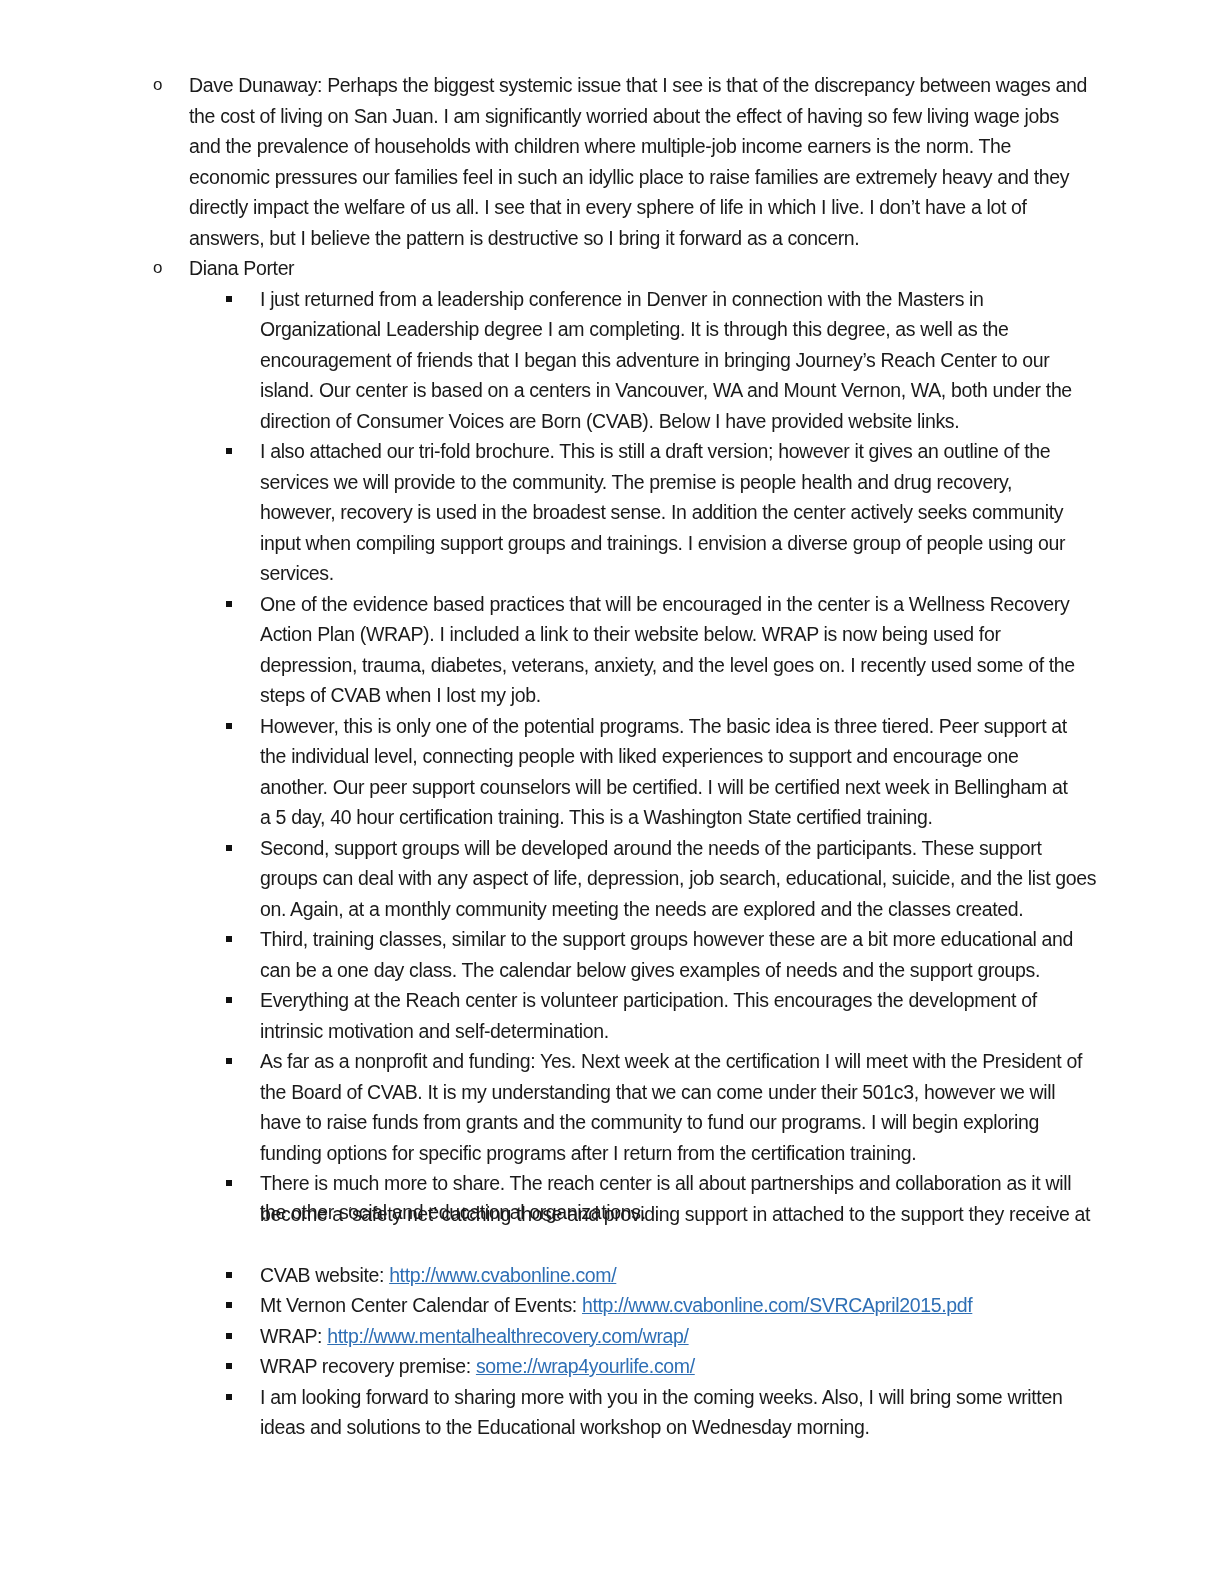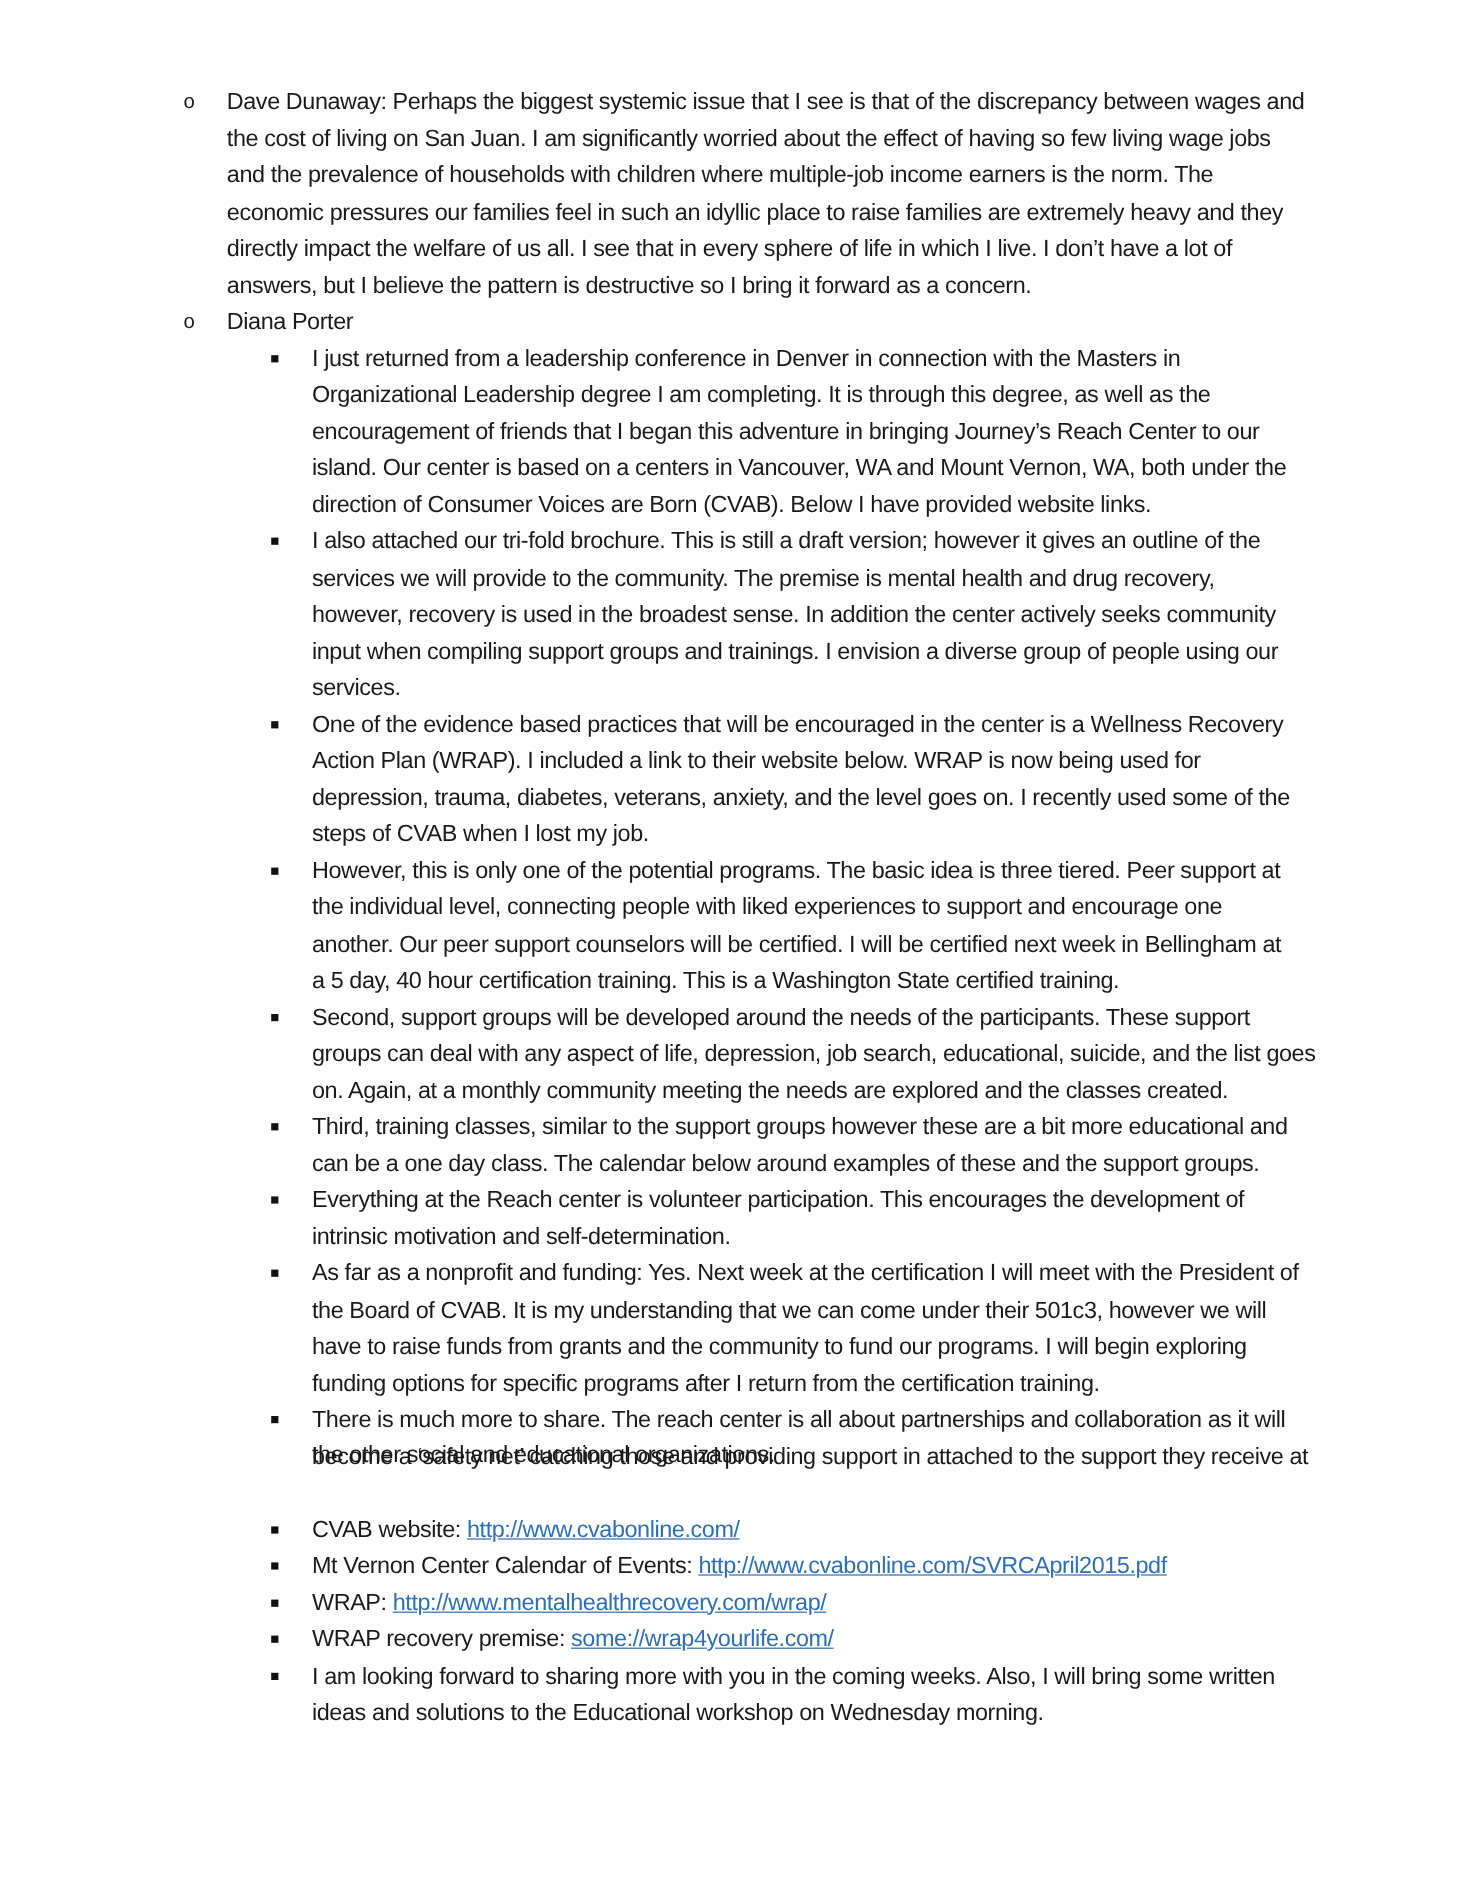--- a/index.html
+++ b/index.html
@@ -31,21 +31,21 @@
 
   <span class="bul-sq" style="top:213.5px"></span>
   <div class="line l2" style="top:213.5px">I just returned from a leadership conference in Denver in connection with the Masters in</div>
   <div class="line l2" style="top:244px">Organizational Leadership degree I am completing.  It is through this degree, as well as the</div>
   <div class="line l2" style="top:274.5px">encouragement of friends that I began this adventure in bringing Journey’s Reach Center to our</div>
   <div class="line l2" style="top:305px">island.  Our center is based on a centers in Vancouver, WA and Mount Vernon, WA, both under the</div>
   <div class="line l2" style="top:335.5px">direction of Consumer Voices are Born (CVAB). Below I have provided website links.</div>
 
   <span class="bul-sq" style="top:366px"></span>
   <div class="line l2" style="top:366px">I also attached our tri-fold brochure.  This is still a draft version; however it gives an outline of the</div>
-  <div class="line l2" style="top:396.5px">services we will provide to the community.  The premise is mental health and drug recovery,</div>
+  <div class="line l2" style="top:396.5px">services we will provide to the community.  The premise is people health and drug recovery,</div>
   <div class="line l2" style="top:427px">however, recovery is used in the broadest sense.  In addition the center actively seeks community</div>
   <div class="line l2" style="top:457.5px">input when compiling support groups and trainings.  I envision a diverse group of people using our</div>
   <div class="line l2" style="top:488px">services.</div>
 
   <span class="bul-sq" style="top:518.5px"></span>
   <div class="line l2" style="top:518.5px">One of the evidence based practices that will be encouraged in the center is a Wellness Recovery</div>
   <div class="line l2" style="top:549px">Action Plan (WRAP).  I included a link to their website below.  WRAP is now being used for</div>
   <div class="line l2" style="top:579.5px">depression, trauma, diabetes, veterans, anxiety, and the level goes on.  I recently used some of the</div>
   <div class="line l2" style="top:610px">steps of CVAB when I lost my job.</div>
 
@@ -55,21 +55,21 @@
   <div class="line l2" style="top:701.5px">another.  Our peer support counselors will be certified.  I will be certified next week in Bellingham at</div>
   <div class="line l2" style="top:732px">a 5 day, 40 hour certification training.  This is a Washington State certified training.</div>
 
   <span class="bul-sq" style="top:762.5px"></span>
   <div class="line l2" style="top:762.5px">Second, support groups will be developed around the needs of the participants.  These support</div>
   <div class="line l2" style="top:793px">groups can deal with any aspect of life, depression, job search, educational, suicide, and the list goes</div>
   <div class="line l2" style="top:823.5px">on.  Again, at a monthly community meeting the needs are explored and the classes created.</div>
 
   <span class="bul-sq" style="top:854px"></span>
   <div class="line l2" style="top:854px">Third, training classes, similar to the support groups however these are a bit more educational and</div>
-  <div class="line l2" style="top:884.5px">can be a one day class.  The calendar below around examples of these and the support groups.</div>
+  <div class="line l2" style="top:884.5px">can be a one day class.  The calendar below gives examples of needs and the support groups.</div>
 
   <span class="bul-sq" style="top:915px"></span>
   <div class="line l2" style="top:915px">Everything at the Reach center is volunteer participation.  This encourages the development of</div>
   <div class="line l2" style="top:945.5px">intrinsic motivation and self-determination.</div>
 
   <span class="bul-sq" style="top:976px"></span>
   <div class="line l2" style="top:976px">As far as a nonprofit and funding: Yes.  Next week at the certification I will meet with the President of</div>
   <div class="line l2" style="top:1006.5px">the Board of CVAB.  It is my understanding that we can come under their 501c3, however we will</div>
   <div class="line l2" style="top:1037px">have to raise funds from grants and the community to fund our programs.  I will begin exploring</div>
   <div class="line l2" style="top:1067.5px">funding options for specific programs after I return from the certification training.</div>

